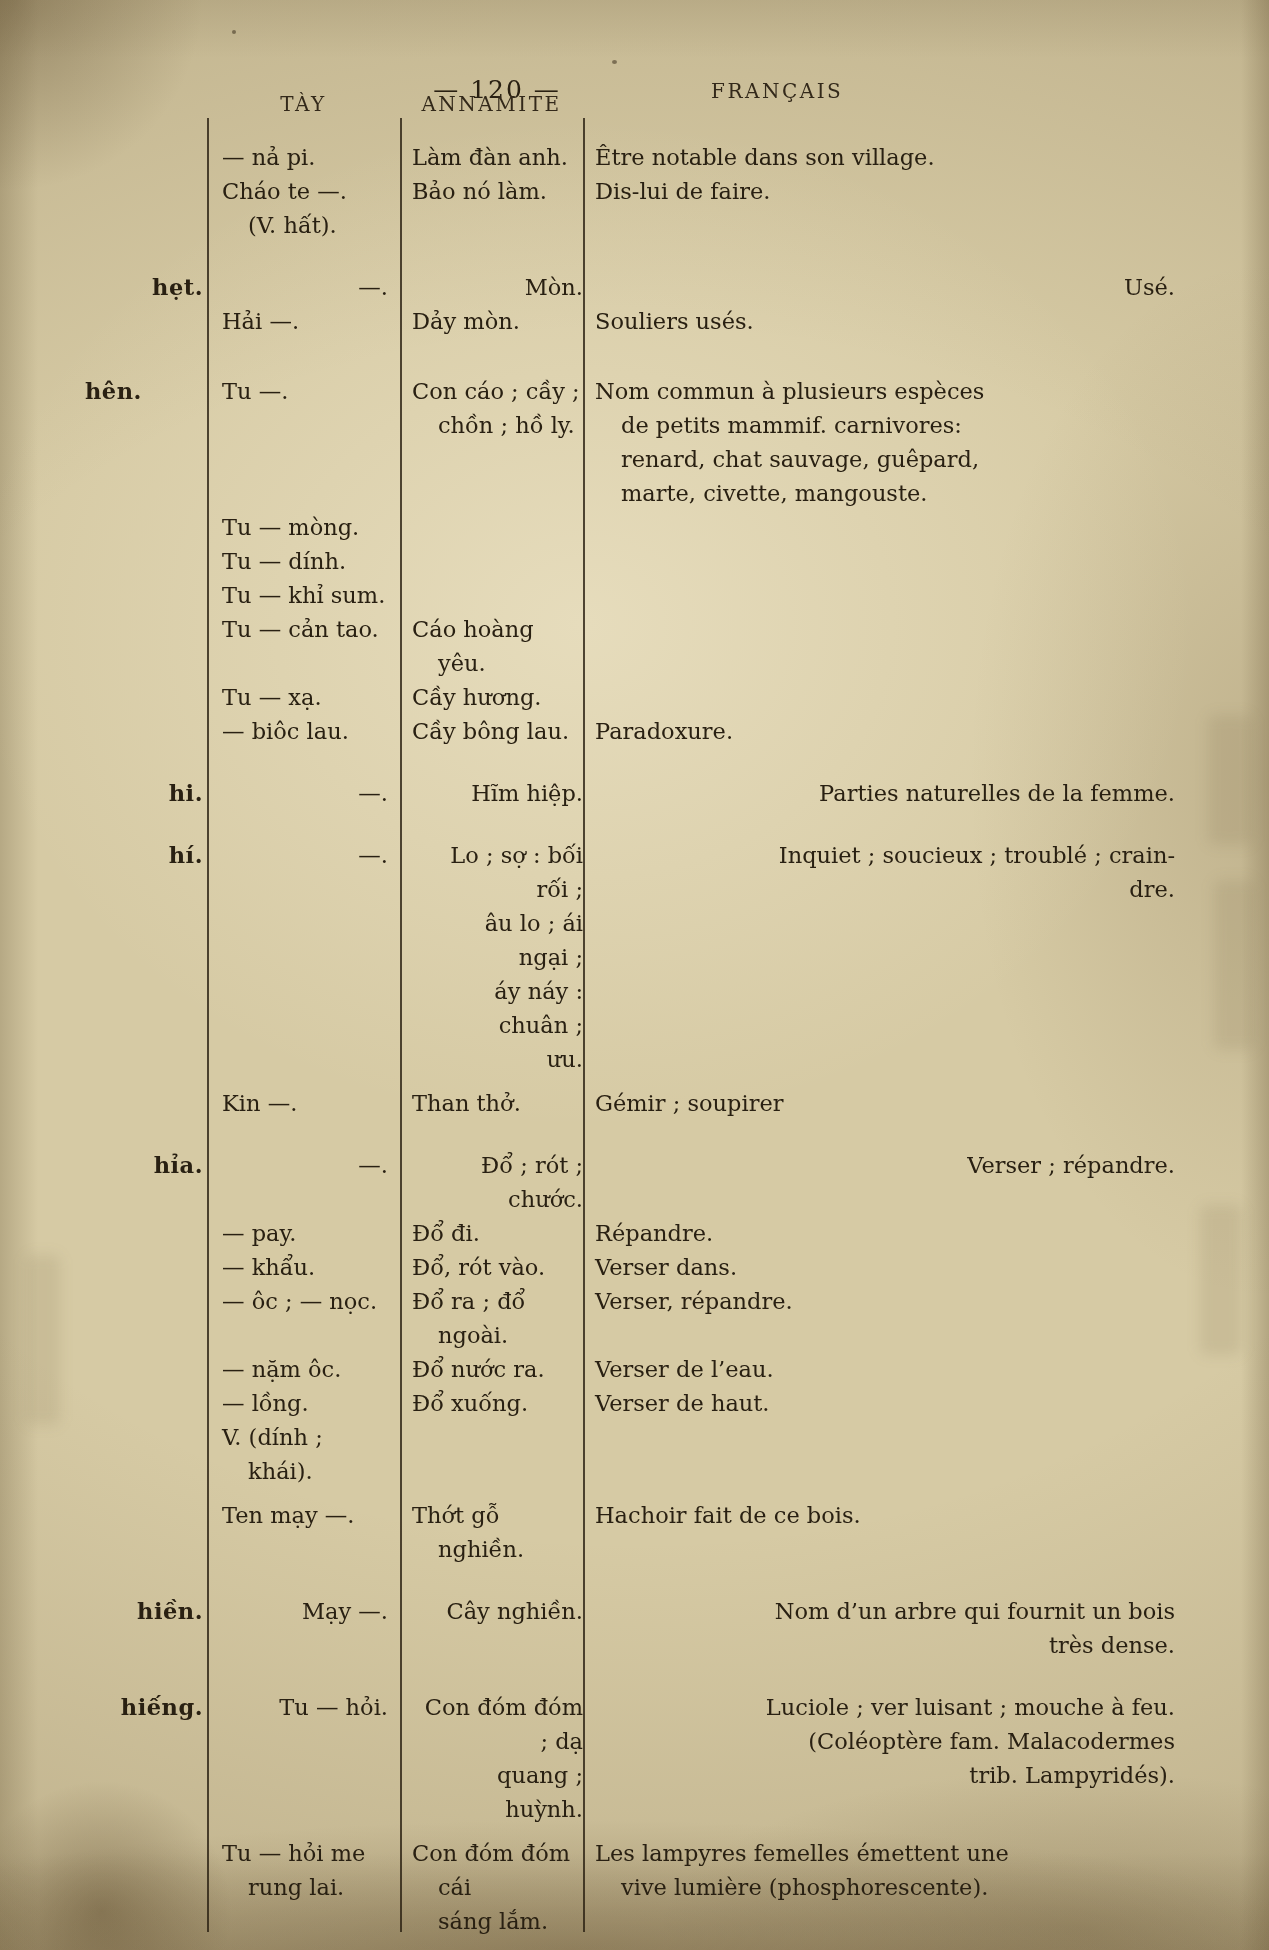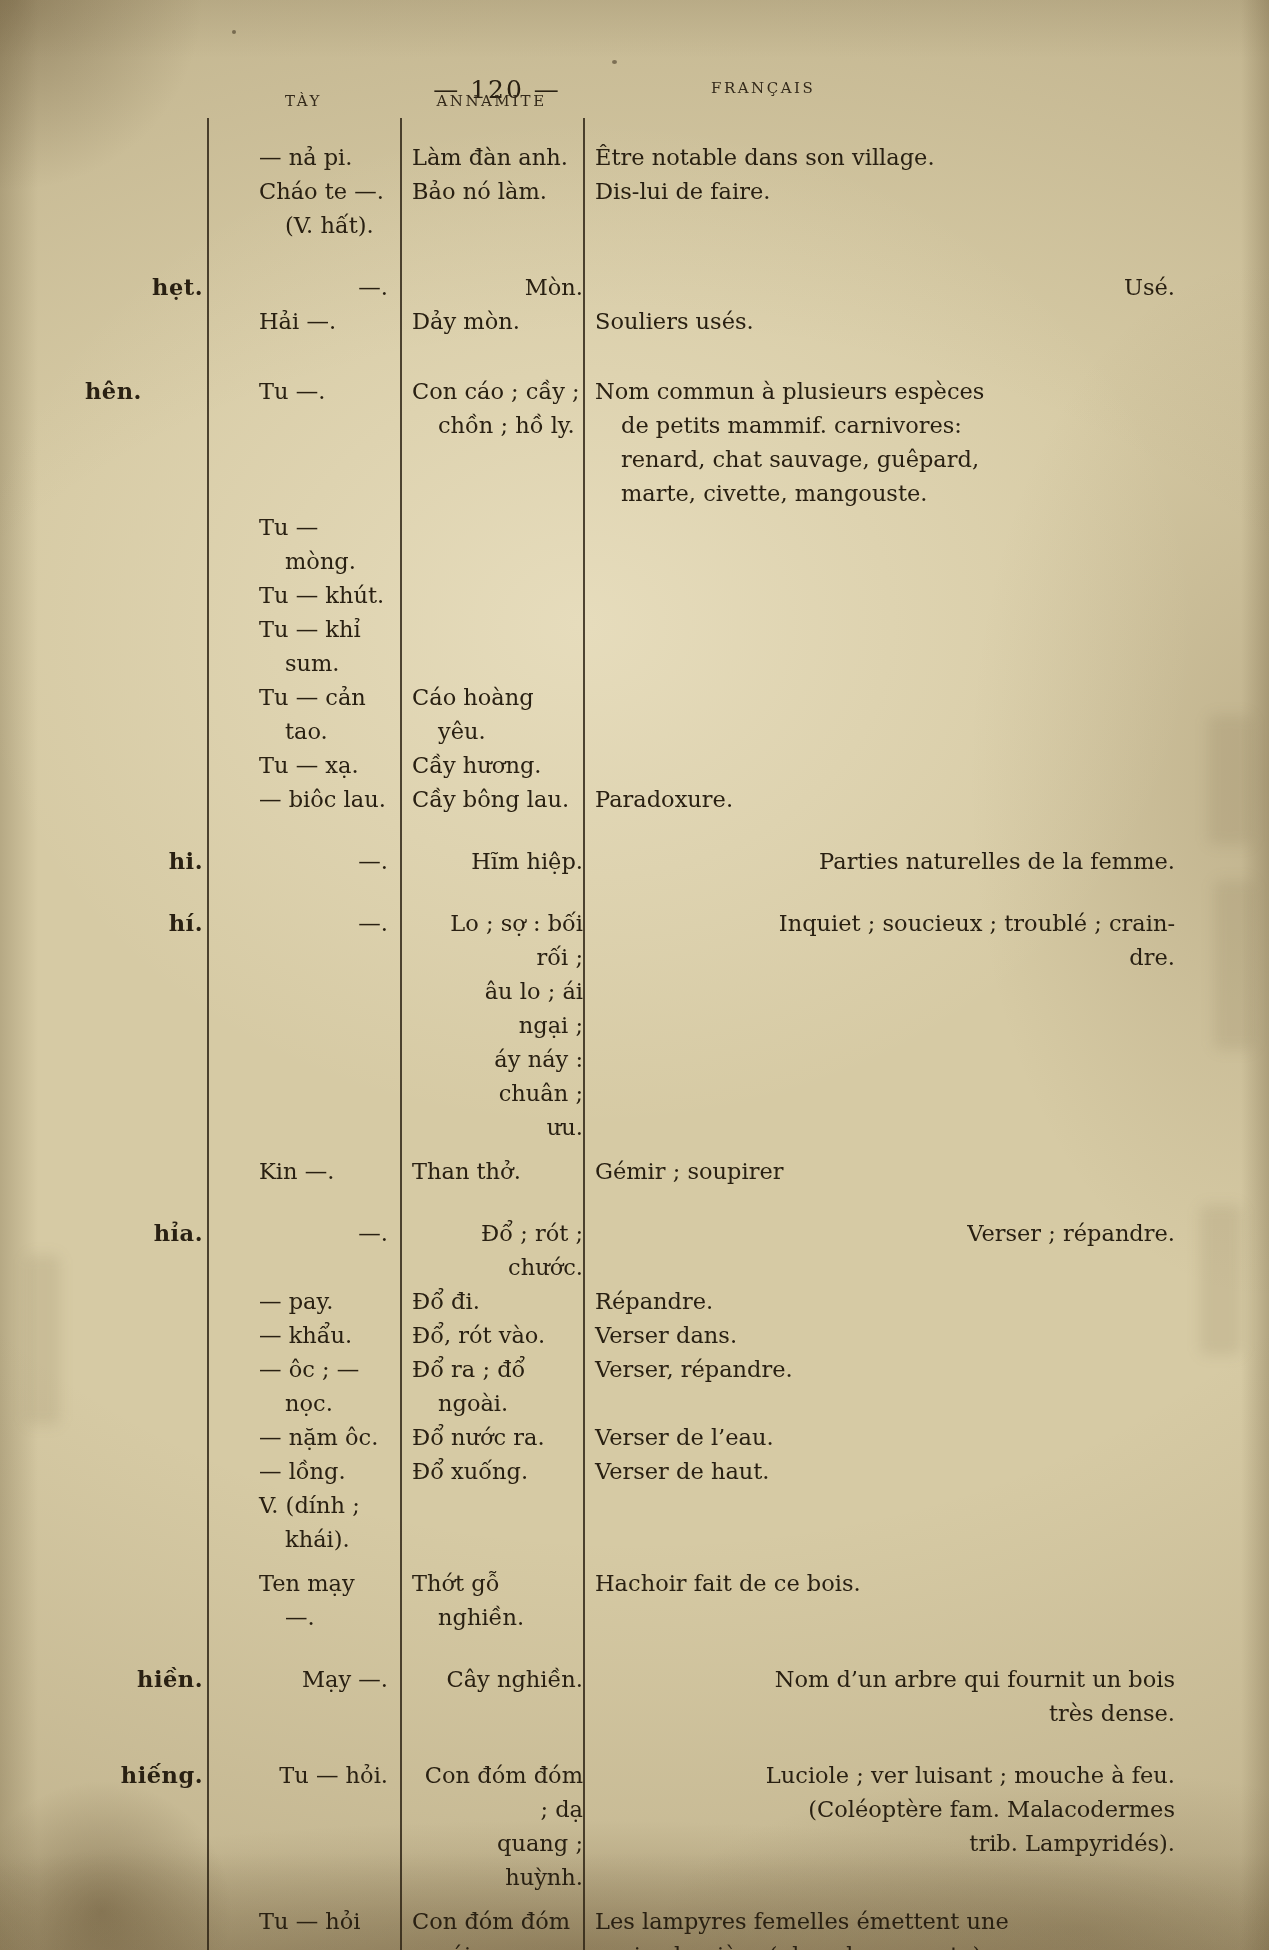--- a/index.html
+++ b/index.html
@@ -46,35 +46,35 @@
 
   .dict { position:absolute; left:85px; top:92px; width:1100px; }
 
   .rule { position:absolute; width:2px; top:26px; bottom:6px; background:rgba(44,34,20,0.82); }
   .rule.r1 { left:122px; }
   .rule.r2 { left:315px; }
   .rule.r3 { left:498px; }
 
   .headers {
     display:grid; grid-template-columns:122px 193px 183px 1fr;
-    font-size:15px; letter-spacing:2.5px; color:#33291a;
-    margin-bottom:30px; align-items:end;
+    font-size:20px; letter-spacing:2.5px; color:#33291a;
+    margin-bottom:24px; align-items:end;
   }
   .h-tay { grid-column:2; text-align:center; }
   .h-ann { grid-column:3; text-align:center; }
   .h-fr  { grid-column:4; padding-left:128px; position:relative; top:-13px; }
 
   .row { display:grid; grid-template-columns:122px 193px 183px 1fr; }
   .row.gap-xl { margin-top:36px; }
   .row.gap-lg { margin-top:28px;text-align:right; }
   .row.gap-sm { margin-top:10px; }
 
   .c { font-size:22.5px; line-height:34px; white-space:pre-line; }
   .hw  { font-weight:700; letter-spacing:0.5px; padding-right:4px; }
-  .tay { padding-left:30px;  padding-right:12px; text-indent:-26px;margin-left:48px; }
+  .tay { padding-left:41px;  padding-right:12px; text-indent:-26px; }
   .ann { padding-left:38px;   text-indent:-26px; }
   .fr  { padding-left:38px;  padding-right:10px; text-indent:-26px; }
 </style>
 </head>
 <body>
 
 <div class="page">
 
   <div class="pageno">— 120 —</div>
 
@@ -134,21 +134,21 @@
 marte, civette, mangouste.</div>
   </div>
         <div class="row">
     <div class="c hw"></div>
     <div class="c tay">Tu — mòng.</div>
     <div class="c ann"></div>
     <div class="c fr"></div>
   </div>
         <div class="row">
     <div class="c hw"></div>
-    <div class="c tay">Tu — khút.</div>
+    <div class="c tay">Tu — dính.</div>
     <div class="c ann"></div>
     <div class="c fr"></div>
   </div>
         <div class="row">
     <div class="c hw"></div>
     <div class="c tay">Tu — khỉ sum.</div>
     <div class="c ann"></div>
     <div class="c fr"></div>
   </div>
         <div class="row">

